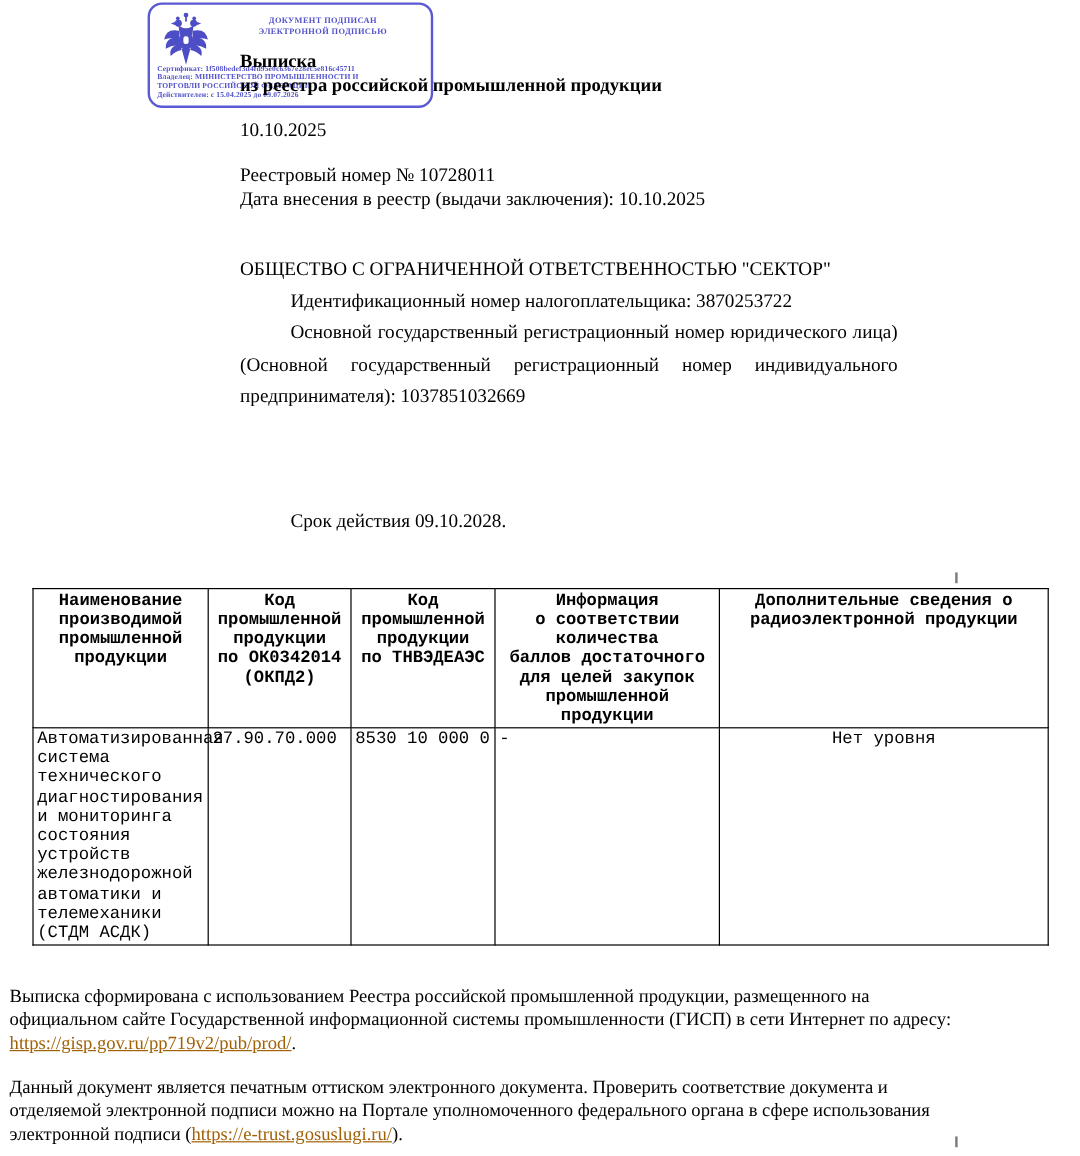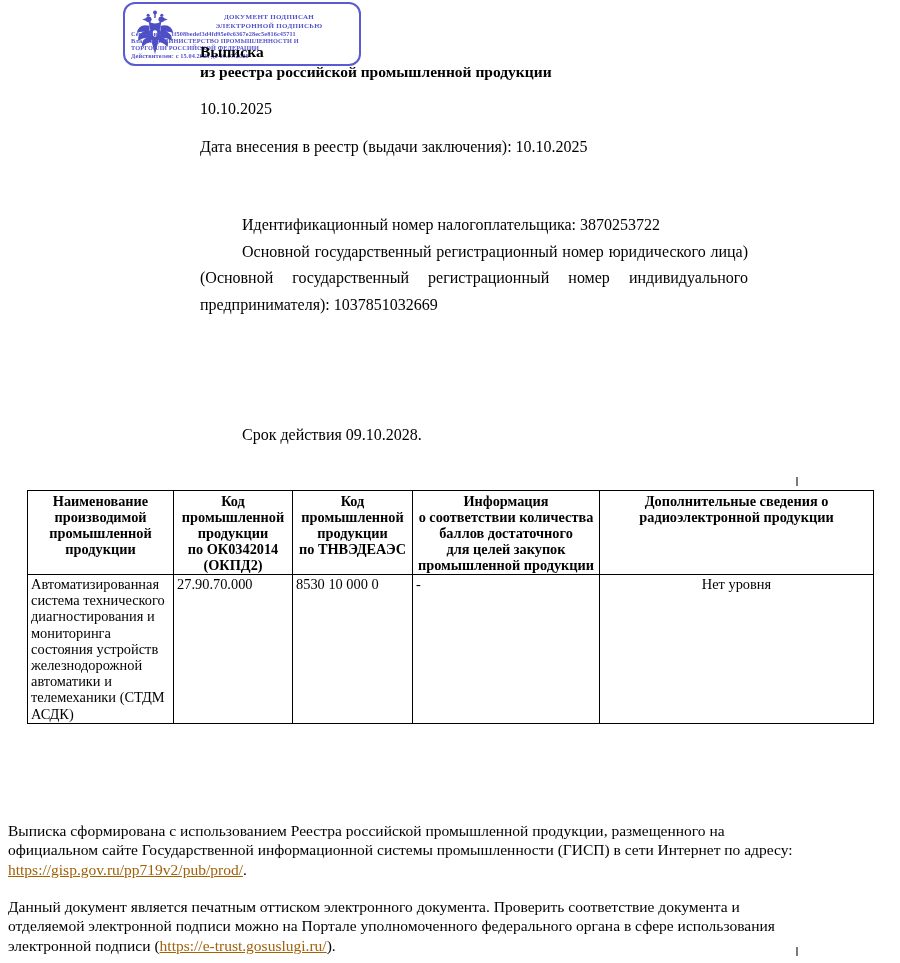--- a/index.html
+++ b/index.html
@@ -4,21 +4,21 @@
 <style>
   * { margin:0; padding:0; box-sizing:border-box; }
   html,body { background:#ffffff; }
   .page {
     position:relative; width:900px; height:963px; background:#fff; overflow:hidden;
     font-family:"Liberation Serif", serif; color:#000;
   }
 
   
   .stamp {
-    position:absolute; left:123px; top:2px; width:238px; height:64px;
+    position:absolute; left:123px; top:2px; width:238px; height:88px;
     border:2px solid #5a5ad2; border-radius:12px; background:#fff; z-index:1;
   }
   .stamp .eagle { position:absolute; left:10px; top:5px; }
   .stamp-title {
     position:absolute; left:58px; right:4px; top:9px; text-align:center;
     color:#5353cb; font-weight:bold; font-size:7px; line-height:9px; letter-spacing:.3px;
   }
   .stamp-cert {
     position:absolute; left:6px; bottom:5px; right:4px;
     color:#5353cb; font-size:6.3px; line-height:7.3px; font-weight:bold; letter-spacing:.1px;
@@ -34,21 +34,21 @@
   .d-date { position:absolute; left:200px; top:100px; font-size:16px;text-align:center; }
   .d-reg  { position:absolute; left:200px; top:137px; font-size:16px; line-height:19.5px; }
   .d-entity { position:absolute; left:200px; top:212px; width:548px; font-size:16px; line-height:26.5px; }
   .d-entity p { margin:0; }
   .jst { text-align:justify; }
   .ind { text-indent:42px; }
   .d-term { position:absolute; left:200px; top:426px; width:548px; font-size:16px; text-indent:42px; }
 
   
   table.reg { position:absolute; left:27px; top:490px; width:846px; border-collapse:collapse; table-layout:fixed; }
-  table.reg th, table.reg td { border:1px solid #000; vertical-align:top; font-family:Liberation Serif, serif;margin-top:13px; }
+  table.reg th, table.reg td { border:1px solid #000; vertical-align:top; font-family:Liberation Mono, monospace;margin-top:13px; }
   table.reg th { font-size:14.3px; line-height:16px; font-weight:bold; text-align:center; white-space:pre-line; padding:2px 2px 1px; }
   table.reg td { font-size:14.4px; line-height:16.2px; padding:1px 3px; }
   table.reg tbody tr { height:145px; }
   td.center { text-align:center; }
 
   
   .f-par { position:absolute; left:8px; width:884px; font-size:15.5px; line-height:19.3px; white-space:pre-line;margin-top:10px; }
   .f1 { top:811px; }
   .f2 { top:887px; }
   a.doclink, span.doclink { color:#a16207; text-decoration:underline; cursor:pointer; }
@@ -101,24 +101,26 @@
   </div>
 
   <div class="title">
     <div>Выписка</div>
     <div>из реестра российской промышленной продукции</div>
   </div>
 
   <div class="d-date">10.10.2025</div>
 
   <div class="d-reg">
+    <div>Реестровый номер № 10728011</div>
     <div>Дата внесения в реестр (выдачи заключения): 10.10.2025</div>
   </div>
 
   <div class="d-entity">
+    <p>ОБЩЕСТВО С ОГРАНИЧЕННОЙ ОТВЕТСТВЕННОСТЬЮ "СЕКТОР"</p>
     <p class="ind">Идентификационный номер налогоплательщика: 3870253722</p>
     <p class="jst ind">Основной государственный регистрационный номер юридического лица) (Основной государственный регистрационный номер индивидуального предпринимателя): 1037851032669</p>
   </div>
 
   <div class="d-term">Срок действия 09.10.2028.</div>
 
   <table class="reg">
     <colgroup>
       <col style="width:146px">
         <col style="width:119px">

